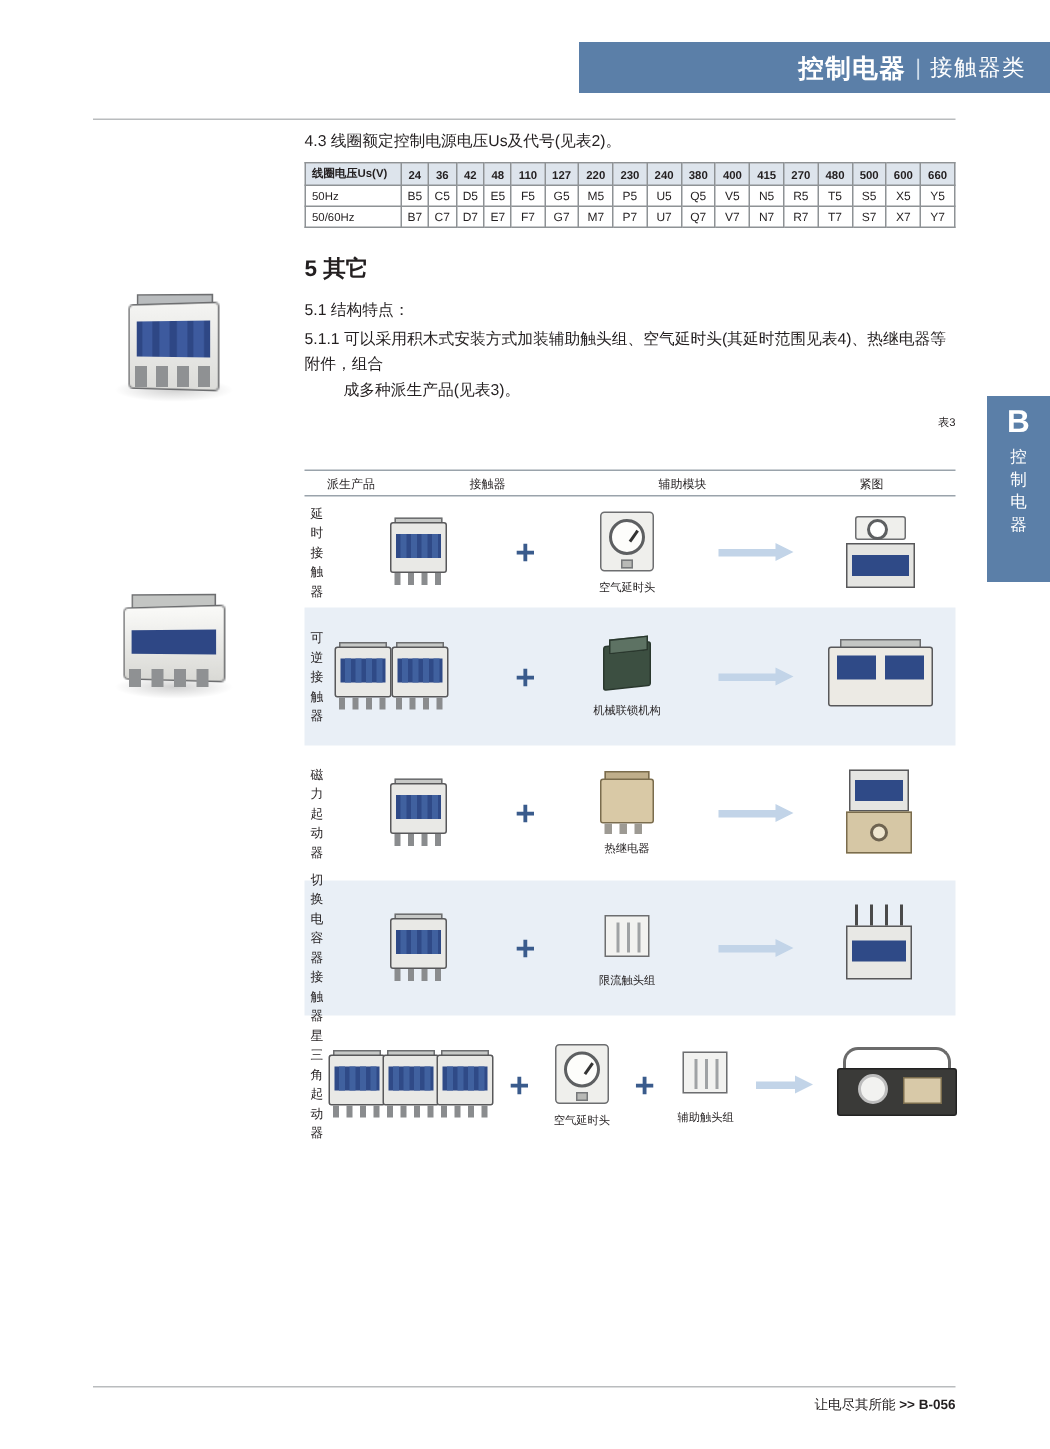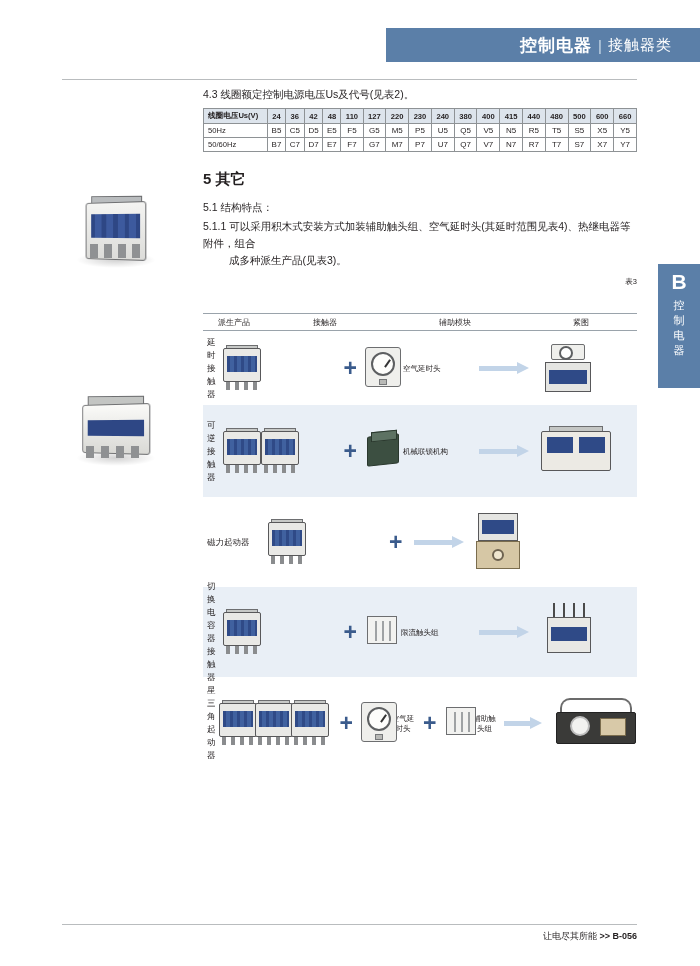--- a/index.html
+++ b/index.html
@@ -11,21 +11,21 @@
     color: #231f20;
     position: relative;
     overflow: hidden;
   }
 
   
   .header-band {
     position: absolute; top: 28px; left: 386px; width: 314px; height: 34px;
     background: #5b7fa8;
     display: flex; align-items: center; justify-content: flex-end;
-    padding-right: 28px;
+    padding-right: 16px;
   }
   .header-band .h-main {
     color: #ffffff; font-size: 17px; font-weight: bold; letter-spacing: 1px;
   }
   .header-band .h-sep {
     color: #cddcea; font-size: 15px; margin: 0 6px; font-weight: normal;
   }
   .header-band .h-sub {
     color: #ffffff; font-size: 15px; letter-spacing: 1px;
   }
@@ -116,21 +116,21 @@
   }
   .arrow .head {
     position: absolute; left: 38px; top: -1px;
     width: 0; height: 0; border-top: 6px solid transparent;
     border-bottom: 6px solid transparent; border-left: 12px solid #c2d4e8;
   }
 
   .cap {
     font-size: 7.5px; text-align: center; color: #231f20; margin-top: 2px;
   }
-  .item { display: flex; align-items: center; }
+  .item { display: flex; flex-direction: column; align-items: center; }
 
   
   .contactor {
     width: 44px; height: 48px; position: relative;
   }
   .contactor .body {
     position: absolute; left: 3px; top: 4px; width: 38px; height: 34px;
     background: #e9e9e6; border: 1px solid #58585a; border-radius: 2px;
   }
   .contactor .topcap {
@@ -466,21 +466,21 @@
           <td>42</td>
           <td>48</td>
           <td>110</td>
           <td>127</td>
           <td>220</td>
           <td>230</td>
           <td>240</td>
           <td>380</td>
           <td>400</td>
           <td>415</td>
-          <td>440</td>
+          <td>270</td>
           <td>480</td>
           <td>500</td>
           <td>600</td>
           <td>660</td>
         </tr>
         <tr>
           <td class="firstcol">50Hz</td>
           <td>B5</td>
           <td>C5</td>
           <td>D5</td>
@@ -657,20 +657,32 @@
               </div>
             <div class="legs">
                 <s></s>
                 <s></s>
                 <s></s>
                 <s></s>
               </div>
           </div>
         </div>
         <span class="plus">+</span>
+        <div class="item" style="width:110px;">
+          <div class="relay">
+            <div class="rtop"></div>
+              <div class="rb"></div>
+            <div class="rtabs">
+                <s></s>
+                <s></s>
+                <s></s>
+              </div>
+          </div>
+          <div class="cap">热继电器</div>
+        </div>
         <div class="arrow">
             <div class="shaft"></div>
             <div class="head"></div>
           </div>
         <div class="item" style="width:100px;">
           <div class="combo-mag">
             <div class="m-top"></div>
               <div class="m-blue"></div>
               <div class="m-bot"></div>
               <div class="m-knob"></div>

